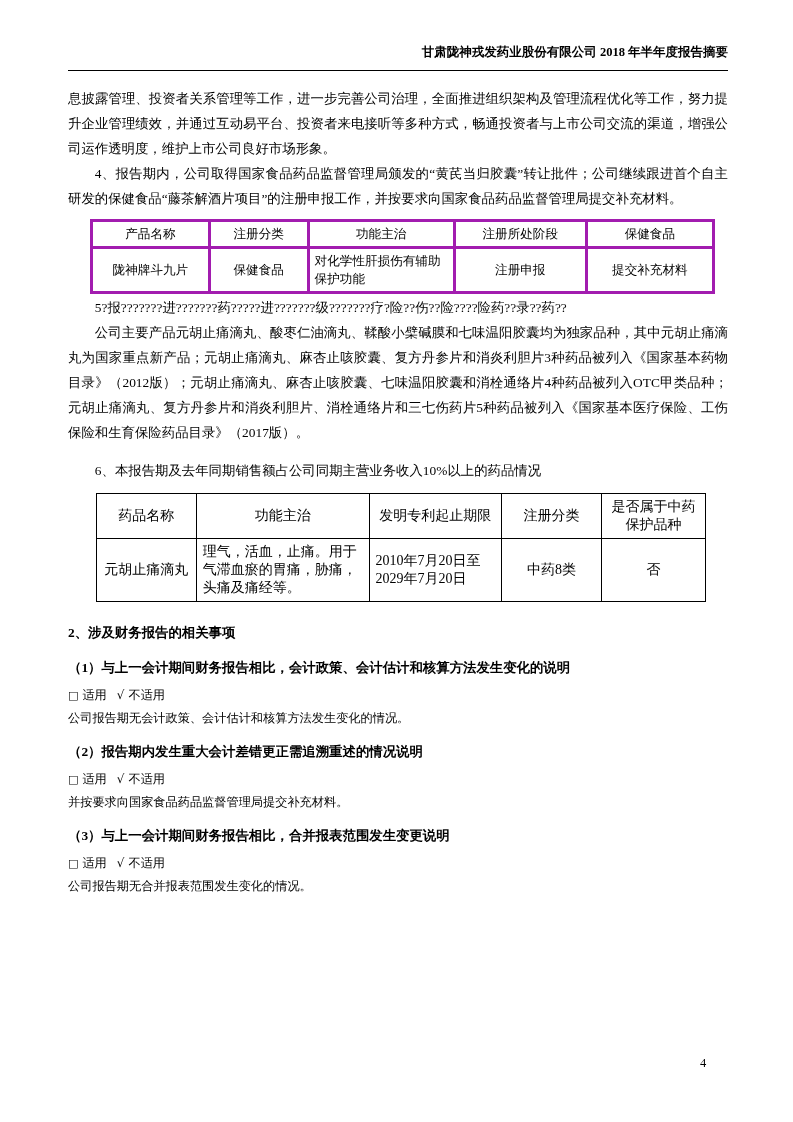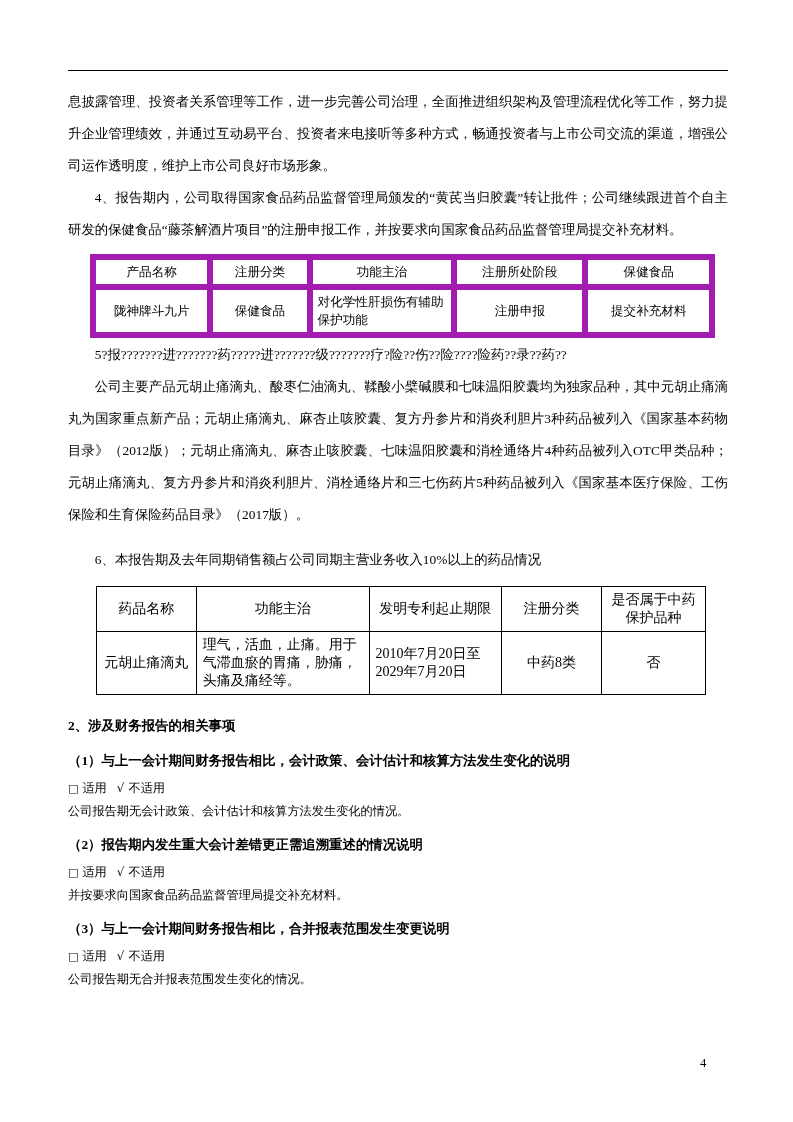--- a/index.html
+++ b/index.html
@@ -37,38 +37,38 @@
   }
   .content {
     position: absolute;
     top: 86px;
     left: 68px;
     width: 660px;
   }
   p.body {
     margin: 0 0 0 0;
     font-size: 13.4px;
-    line-height: 32px;
+    line-height: 25px;
     text-align: justify;
     text-justify: inter-ideograph;
   }
   p.indent2 { text-indent: 2em; }
   .spacer-s { height: 6px; }
   .spacer-m { height: 13px; }
   .spacer-l { height: 20px; }
 
   table.doc-table {
     border-collapse: collapse;
     margin: 8px 0 0 22px;
     width: 625px;
     font-size: 12.6px;
     line-height: 18px;
   }
   table.doc-table td, table.doc-table th {
-    border: 6px solid #a21caf;
+    border: 3px solid #a21caf;
     padding: 3px 5px;
     vertical-align: middle;
     font-weight: normal;
   }
   table.doc-table th { text-align: center; }
   .tc { text-align: center; }
   .tl { text-align: left; }
 
   table.doc-table2 {
     border-collapse: collapse;
@@ -122,20 +122,21 @@
     left: 700px;
     top: 1056px;
     font-size: 12.5px;
   }
 </style>
 </head>
 <body>
 
 <div class="page">
 
+  <div class="header">甘肃陇神戎发药业股份有限公司 2018 年半年度报告摘要</div>
   <div class="header-rule"></div>
 
   <div class="content">
 
     <p class="body">息披露管理、投资者关系管理等工作，进一步完善公司治理，全面推进组织架构及管理流程优化等工作，努力提升企业管理绩效，并通过互动易平台、投资者来电接听等多种方式，畅通投资者与上市公司交流的渠道，增强公司运作透明度，维护上市公司良好市场形象。</p>
     <p class="body indent2">4、报告期内，公司取得国家食品药品监督管理局颁发的“黄芪当归胶囊”转让批件；公司继续跟进首个自主研发的保健食品“藤茶解酒片项目”的注册申报工作，并按要求向国家食品药品监督管理局提交补充材料。</p>
 
     <table class="doc-table">
       <thead>
         <tr>

